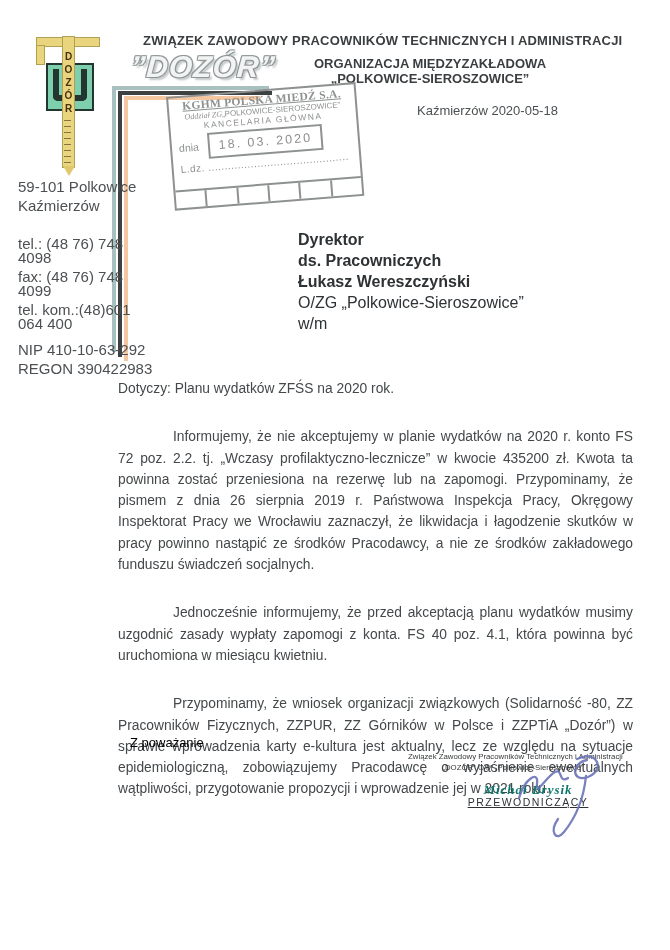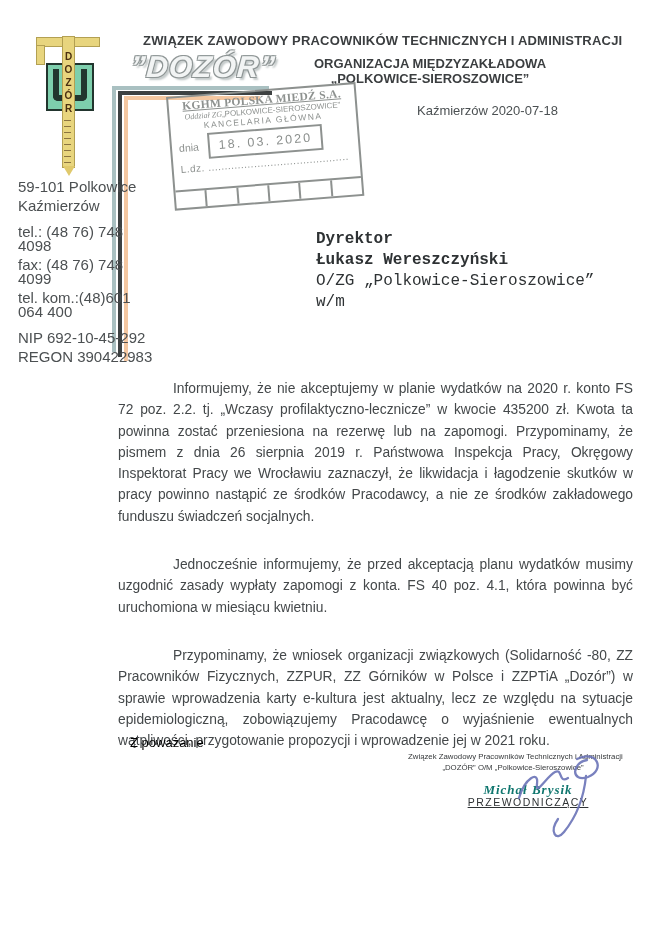--- a/index.html
+++ b/index.html
@@ -60,22 +60,22 @@
   .sbox{border:2px solid #8d918f; font-size:12.5px; letter-spacing:2px; padding:4px 9px; margin-left:9px; white-space:nowrap;}
   .sldz{font-size:10px; padding-left:7px; margin-top:3px; white-space:nowrap; overflow:hidden; letter-spacing:.5px;}
   .scells{margin-top:auto; display:flex; height:16px; border-top:2px solid #8d918f;}
   .scell{flex:1;}
   .scell + .scell{border-left:2px solid #8d918f;}
 
   
   .dateline{left:417px; top:103px; font-size:13px; color:#4b5052;}
   .sender{left:18px; top:180px; width:140px; font-size:15px; color:#4c5052; line-height:14px;}
   .sender div{margin-top:5px;}
-  .sender .g1{margin-top:12px;} .sender .g2{margin-top:12px;} .sender .first{margin-top:0;}
-  .recipient{left:316px; top:229px; font-family:Liberation Mono, monospace; font-size:16px; line-height:21px; color:#2e3234;}
+  .sender .g1{margin-top:24px;} .sender .g2{margin-top:12px;} .sender .first{margin-top:0;}
+  .recipient{left:298px; top:229px; font-family:Liberation Sans, sans-serif; font-size:16px; line-height:21px; color:#2e3234;}
   .recipient .b{font-weight:bold;}
 
   
   .bodytext{left:118px; top:378px; width:515px; font-size:13.8px; line-height:21.3px;
     color:#44484a; text-align:justify;}
   .bodytext p{margin:0 0 0 0; text-indent:55px;}
   .bodytext .subject{text-indent:0; margin-bottom:7px; text-align:left;}
   .bodytext p + p{margin-top:27px;}
   .closing{left:130px; top:735px; font-size:13px; color:#000000;}
 
@@ -143,40 +143,42 @@
     <div class="scells">
       <span class="scell"></span>
       <span class="scell"></span>
       <span class="scell"></span>
       <span class="scell"></span>
       <span class="scell"></span>
       <span class="scell"></span>
     </div>
   </div>
 
-  <div class="abs dateline">Kaźmierzów 2020-07-18</div>
+  <div class="abs dateline">Kaźmierzów 2020-05-18</div>
 
   <div class="abs sender">
     <div class="first">59-101 Polkowice</div>
     <div>Kaźmierzów</div>
     <div class="g1">tel.: (48 76) 748 4098</div>
     <div>fax:  (48 76) 748 4099</div>
     <div>tel. kom.:(48)601 064 400</div>
-    <div class="g2">NIP 692-10-45-292</div>
+    <div class="g2">NIP 410-10-63-292</div>
     <div>REGON 390422983</div>
   </div>
 
   <div class="abs recipient">
     <div class="b">Dyrektor</div>
+    <div class="b">ds. Pracowniczych</div>
     <div class="b">Łukasz Wereszczyński</div>
     <div>O/ZG „Polkowice-Sieroszowice”</div>
     <div>w/m</div>
   </div>
 
   <div class="abs bodytext">
+    <p class="subject">Dotyczy: Planu wydatków ZFŚS na 2020 rok.</p>
     <p>Informujemy, że nie akceptujemy w planie wydatków na 2020 r. konto FS 72 poz. 2.2. tj. „Wczasy profilaktyczno-lecznicze” w kwocie 435200 zł. Kwota ta powinna zostać przeniesiona na rezerwę lub na zapomogi. Przypominamy, że pismem z dnia 26 sierpnia 2019 r.  Państwowa Inspekcja Pracy, Okręgowy Inspektorat Pracy we Wrocławiu zaznaczył, że likwidacja i łagodzenie skutków w pracy powinno nastąpić ze środków Pracodawcy, a nie ze środków zakładowego funduszu świadczeń socjalnych.</p>
     <p>Jednocześnie informujemy, że przed akceptacją planu wydatków musimy uzgodnić zasady wypłaty zapomogi  z konta. FS 40 poz. 4.1, która powinna być uruchomiona w miesiącu kwietniu.</p>
     <p>Przypominamy, że wniosek organizacji związkowych (Solidarność -80, ZZ Pracowników Fizycznych, ZZPUR, ZZ Górników w Polsce i ZZPTiA „Dozór”) w sprawie wprowadzenia karty e-kultura jest aktualny, lecz ze względu na sytuacje epidemiologiczną, zobowiązujemy Pracodawcę o wyjaśnienie ewentualnych  wątpliwości, przygotowanie propozycji i wprowadzenie jej w 2021 roku.</p>
   </div>
   <div class="abs closing">Z poważanie</div>
 
   <div class="abs sigorg">
     <div>Związek Zawodowy Pracowników Technicznych i Administracji</div>
     <div>„DOZÓR”  O/M „Polkowice-Sieroszowice”</div>
   </div>

